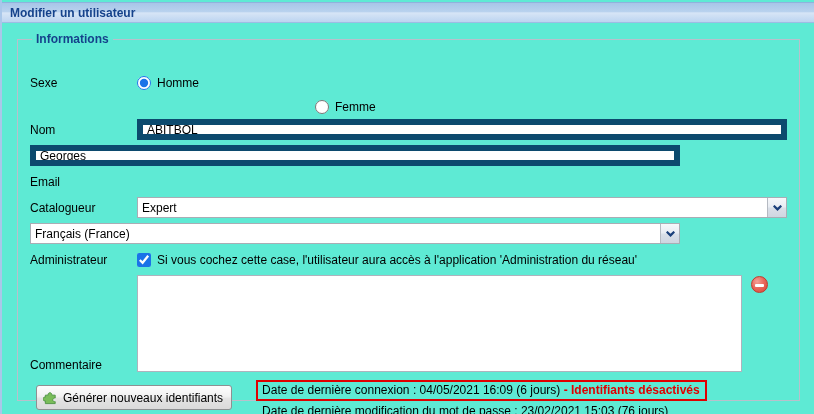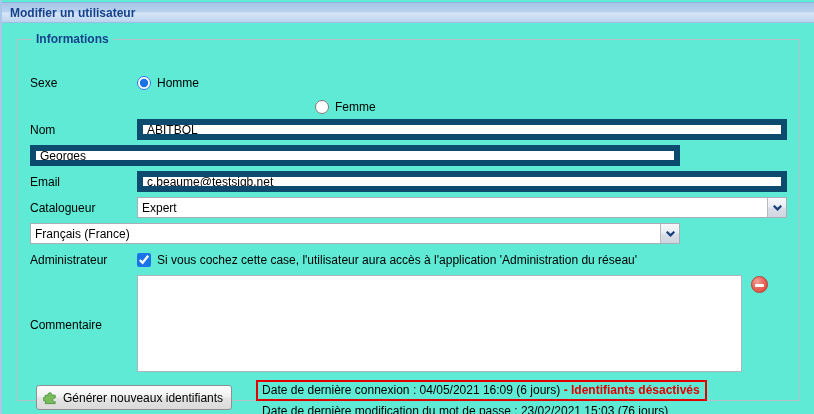--- a/index.html
+++ b/index.html
@@ -38,21 +38,21 @@
   fieldset.info legend {
     color: #15428b;
     font-weight: bold;
     font-size: 12px;
     padding: 0 4px;
     margin-left: 2px;
   }
 
   
   .row { display: flex; align-items: center; margin-bottom: 5px; min-height: 21px; }
-  .row.align-top { align-items: center; }
+  .row.align-top { align-items: flex-end; }
   .lbl { width: 107px; flex: 0 0 107px; color: #000; padding-top: 0; }
   .row.align-top .lbl { padding-top: 3px; }
   .fieldarea { flex: 1 1 auto; display: flex; align-items: center; }
 
   input[type="text"] {
     width: 650px; height: 21px;
     border: 6px solid #0c4a6e;
     padding: 2px 4px;
     font-family: "Liberation Sans", sans-serif;
     font-size: 12px;
@@ -174,23 +174,20 @@
     </div>
 
     <div class="row">
       <div class="fieldarea">
         <input type="text" value="Georges" style="">
       </div>
     </div>
 
     <div class="row">
       <span class="lbl">Email</span>
-      <div class="fieldarea">
-        <input type="text" value="c.beaume@testsigb.net" style="">
-      </div>
     </div>
 
     <div class="row">
       <span class="lbl">Catalogueur</span>
       <div class="fieldarea">
         <div class="combo">
           <span class="combo-value">Expert</span>
           <span class="combo-btn">
             <svg width="9" height="6" viewBox="0 0 9 6">
                 <path d="M0.7 0.7 L4.5 4.4 L8.3 0.7" fill="none" stroke="#1b3f7a" stroke-width="2.2"></path>

